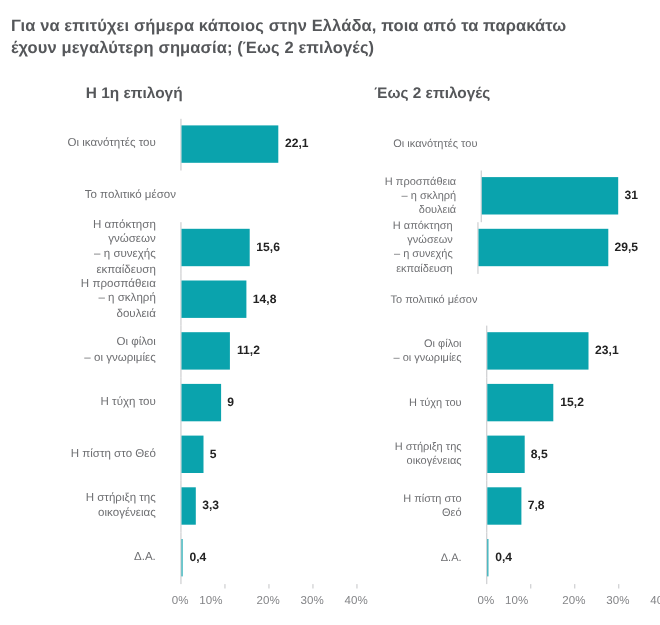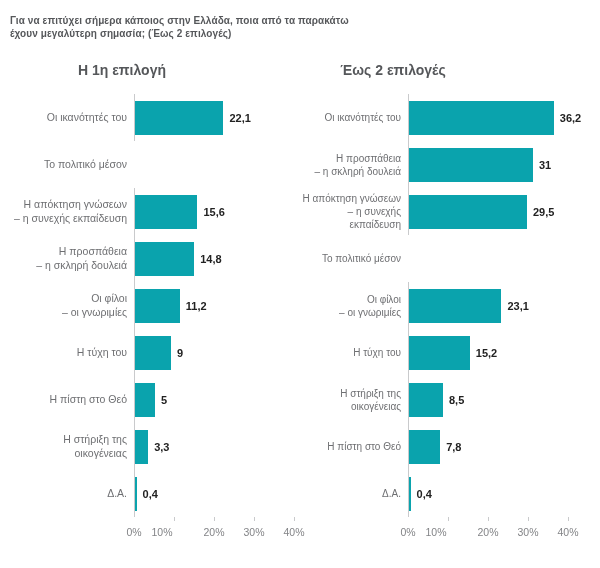--- a/index.html
+++ b/index.html
@@ -4,39 +4,39 @@
 <style>
   * { box-sizing: border-box; margin: 0; padding: 0; }
   html, body { background: #ffffff; }
   body {
     width: 600px; height: 568px;
     padding: 14px 0 0 10px;
     font-family: "Liberation Sans", sans-serif;
     overflow: hidden;
   }
   .title {
-    font-size: 10px; font-weight: bold; color: #55575a;
+    font-size: 15px; font-weight: bold; color: #55575a;
     line-height: 1.32; white-space: pre-line; width: 540px;
     letter-spacing: 0.1px;
   }
   .charts { display: flex; margin-top: 22px; }
   .chart { width: 290px; }
   .chart--right { width: 280px; }
   .subtitle {
     font-size: 14px; font-weight: bold; color: #55575a;
     text-align: center; height: 18px; margin-bottom: 14px;
     position: relative; left: -33px;
   }
   .chart--right .subtitle { left: -47px; }
   .row { display: flex; height: 47px; }
   .cat {
-    width: 124px; padding-right: 7px;
+    width: 124px; padding-right: 22px;
     display: flex; align-items: center; justify-content: flex-end;
     text-align: right; font-size: 10.5px; color: #6e6f72;
-    line-height: 1.3; white-space: pre-line;
+    line-height: 1.3; white-space: pre-line; margin-left: 48px;
   }
   .chart--right .cat { width: 108px; font-size: 10px; }
   .plot {
     width: 166px; border-left: 1px solid #c9cacc;
     display: flex; align-items: center; position: relative;
   }
   .bar { height: 34px; min-width: 1px; flex: none; }
   .val {
     margin-left: 6px; font-size: 11px; font-weight: bold;
     color: #222222; white-space: nowrap;
@@ -145,24 +145,20 @@
       </div>
     </div>
   </section>
 
   <section class="chart chart--right">
     <h2 class="subtitle">Έως 2 επιλογές</h2>
 
     <div>
       <div class="row">
         <div class="cat">Οι ικανότητές του</div>
-        <div class="plot">
-          <div class="bar" style="width: 144.8px; background: rgb(10, 163, 173);"></div>
-          <div class="val">36,2</div>
-        </div>
       </div>
       <div class="row">
         <div class="cat">Η προσπάθεια
 – η σκληρή δουλειά</div>
         <div class="plot">
           <div class="bar" style="width: 124px; background: rgb(10, 163, 173);"></div>
           <div class="val">31</div>
         </div>
       </div>
       <div class="row">

